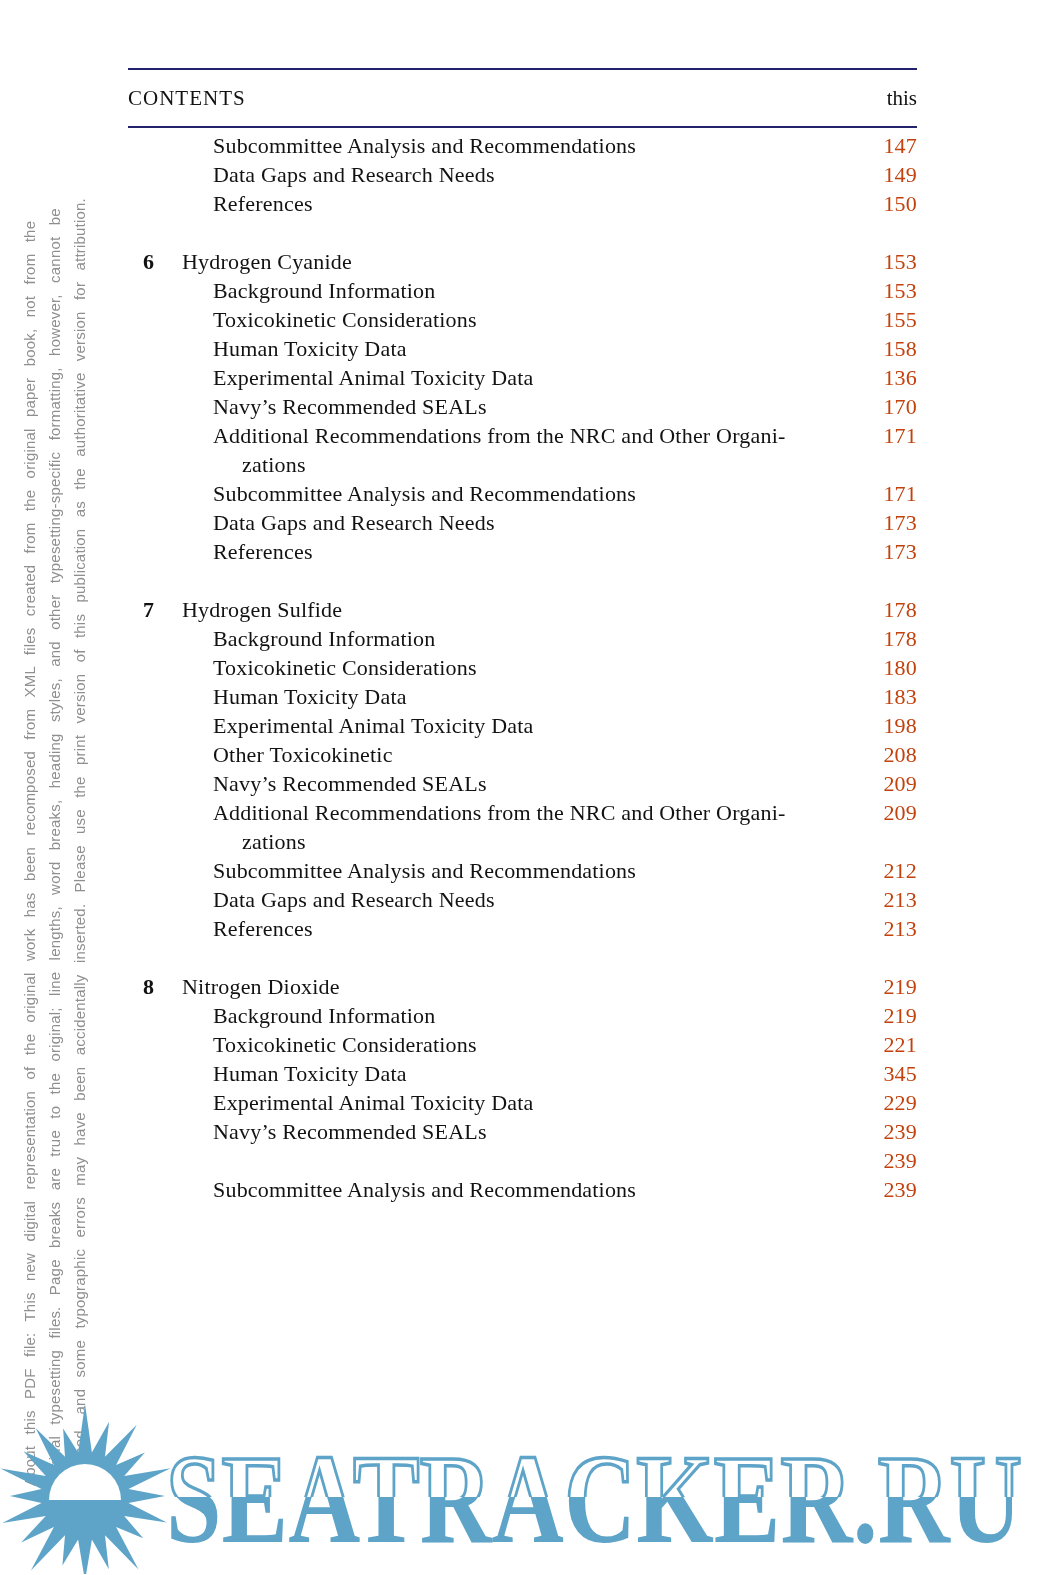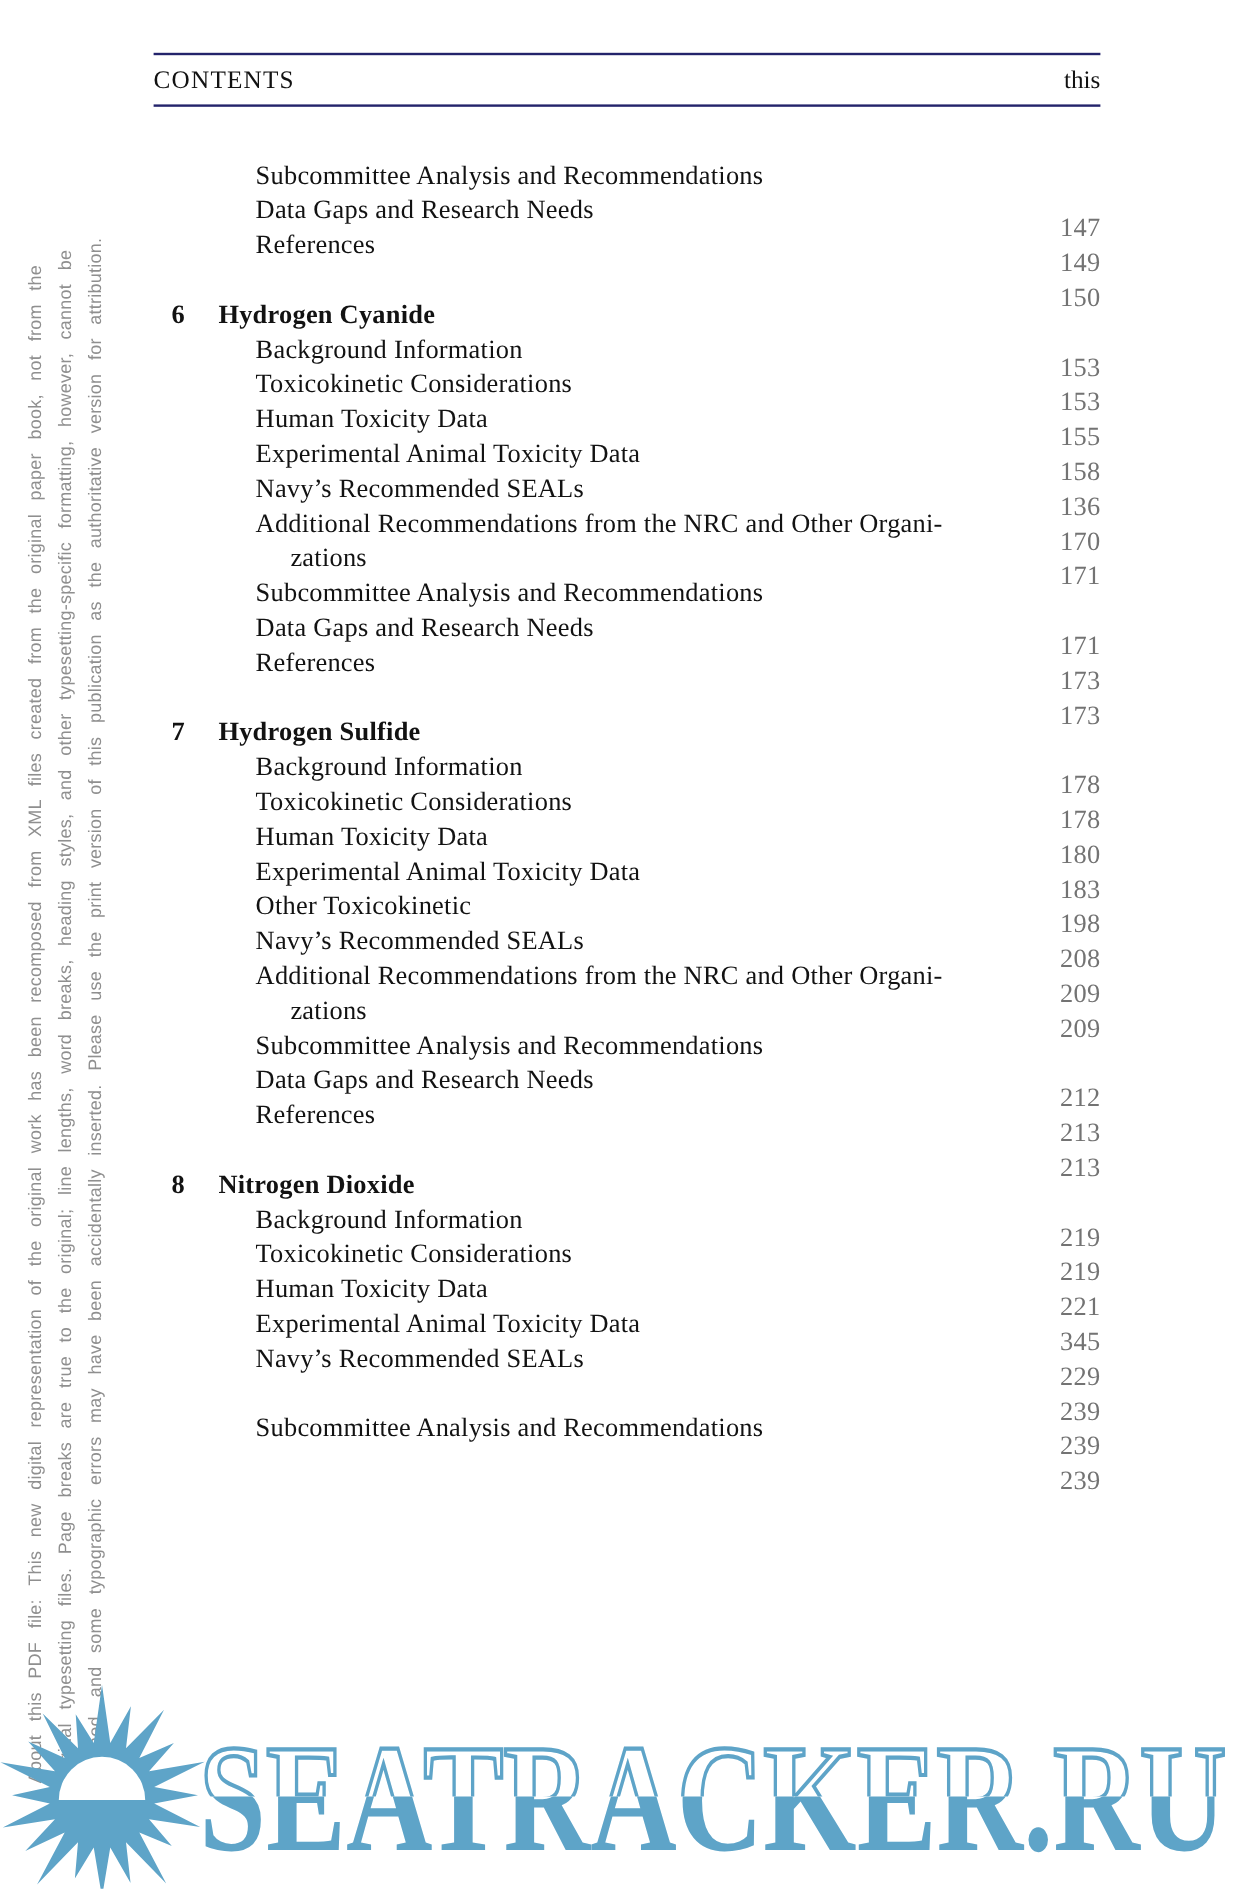--- a/index.html
+++ b/index.html
@@ -7,37 +7,37 @@
   body {
     background:#ffffff;
     font-family:"Liberation Serif", serif;
     color:#121212;
     position:relative;
     overflow:hidden;
   }
 
   
   .page-header {
-    position:absolute; left:128px; top:44px; width:789px; height:45px;
+    position:absolute; left:128px; top:68px; width:789px; height:60px;
     border-top:2px solid #23236b; border-bottom:2px solid #23236b;
     display:flex; align-items:center; justify-content:space-between;text-align:center;
   }
   .running-head { font-size:21px; letter-spacing:1px; }
   .folio { font-size:21px; }
 
   
   .toc {
     position:absolute; left:128px; top:131px; width:789px;
     font-size:22px; letter-spacing:0.2px;
   }
   .toc-section + .toc-section { margin-top:29px; }
   .row { display:flex; align-items:flex-start; height:29px; line-height:29px; white-space:nowrap; }
-  .pg { margin-left:auto; color:#737373;margin-top:44px; }
+  .pg { margin-left:auto; color:#c2410c; }
   .row.chapter .num { font-weight:bold; padding-left:15px; width:54px; flex:none; }
-  .row.chapter .title { font-weight:bold; }
+  .row.chapter .title { font-weight:normal; }
   .row.item .label { padding-left:85px; }
   .row.cont .cont-label { padding-left:114px; }
 
   
   .sidebar-rotated {
     position:absolute; left:17px; top:1486px; width:1402px;
     transform:rotate(-90deg); transform-origin:0 0;
     font-family:"Liberation Sans", sans-serif;
     font-size:15px; line-height:25px; color:#8f8f8f;
     letter-spacing:0.2px; word-spacing:7px; white-space:nowrap;

